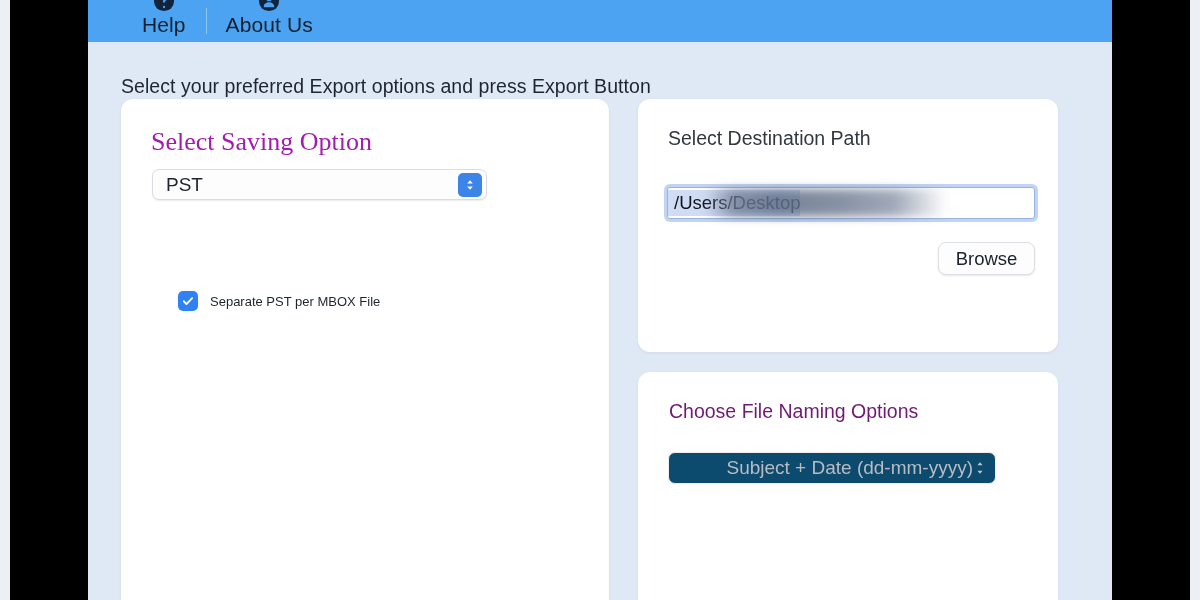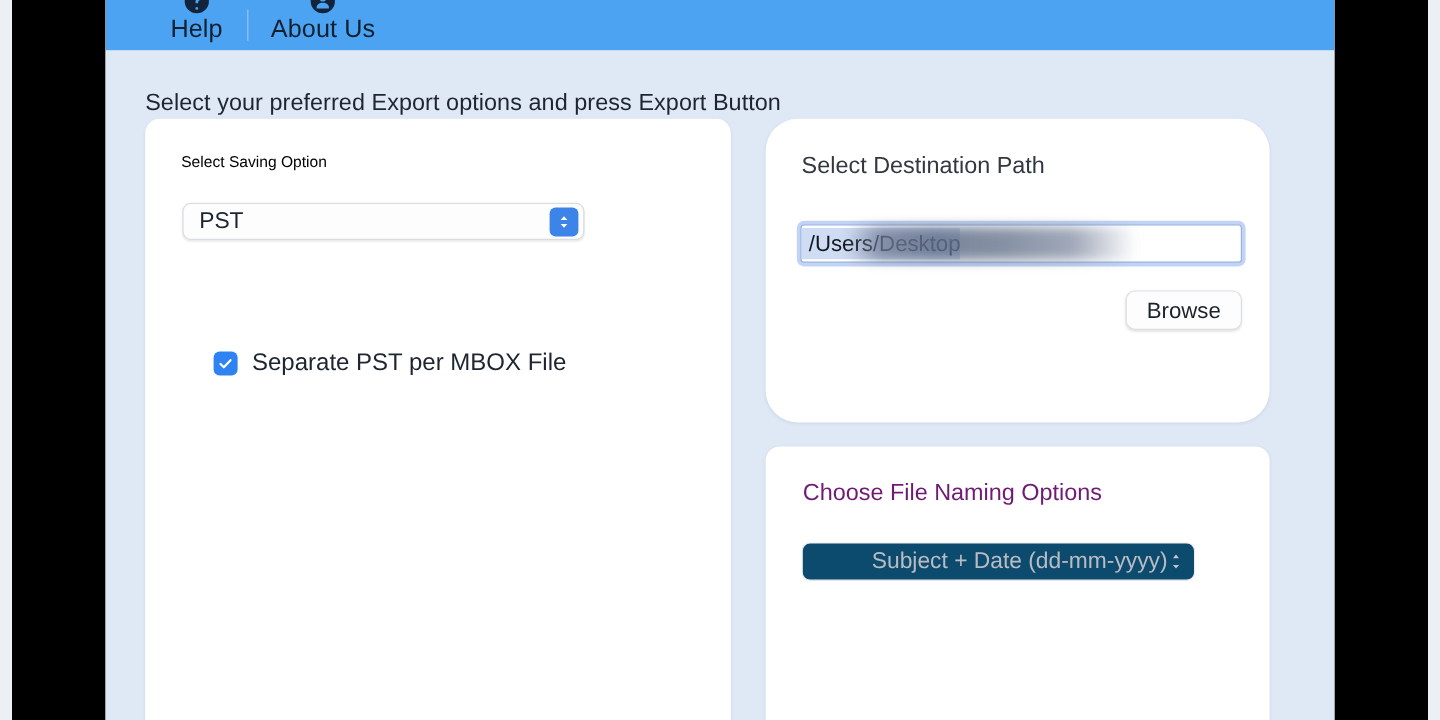--- a/index.html
+++ b/index.html
@@ -127,23 +127,24 @@
     width: 488px;
     height: 501px;
     border-bottom-left-radius: 0;
     border-bottom-right-radius: 0;
   }
 
   #label-saving {
     position: absolute;
     left: 30px;
     top: 28px;
-    font-size: 13px;
-    color: #000000;
-    white-space: nowrap;
+    font-size: 26px;
+    color: #a21caf;
+    white-space: nowrap;
+    font-family: Liberation Serif, serif;
   }
 
   #select-saving {
     position: absolute;
     left: 31px;
     top: 70px;
     width: 335px;
     height: 31px;
     background: #fdfdfd;
     border: 1px solid #d9dde3;
@@ -188,34 +189,33 @@
     height: 20px;
     border-radius: 5px;
     background: #2f82f2;
     display: flex;
     align-items: center;
     justify-content: center;
     flex: 0 0 auto;
   }
 
   #checkbox-label {
-    font-size: 20px;
+    font-size: 13px;
     color: #1d2530;
     margin-left: 12px;
     white-space: nowrap;
     text-align: center;
   }
 
   
   #panel-destination {
     left: 550px;
     top: 57px;
     width: 420px;
     height: 253px;
-    border-radius: 27px;
   }
 
   #label-destination {
     position: absolute;
     left: 30px;
     top: 28px;
     font-size: 19.5px;
     color: #31383f;
     white-space: nowrap;
   }

